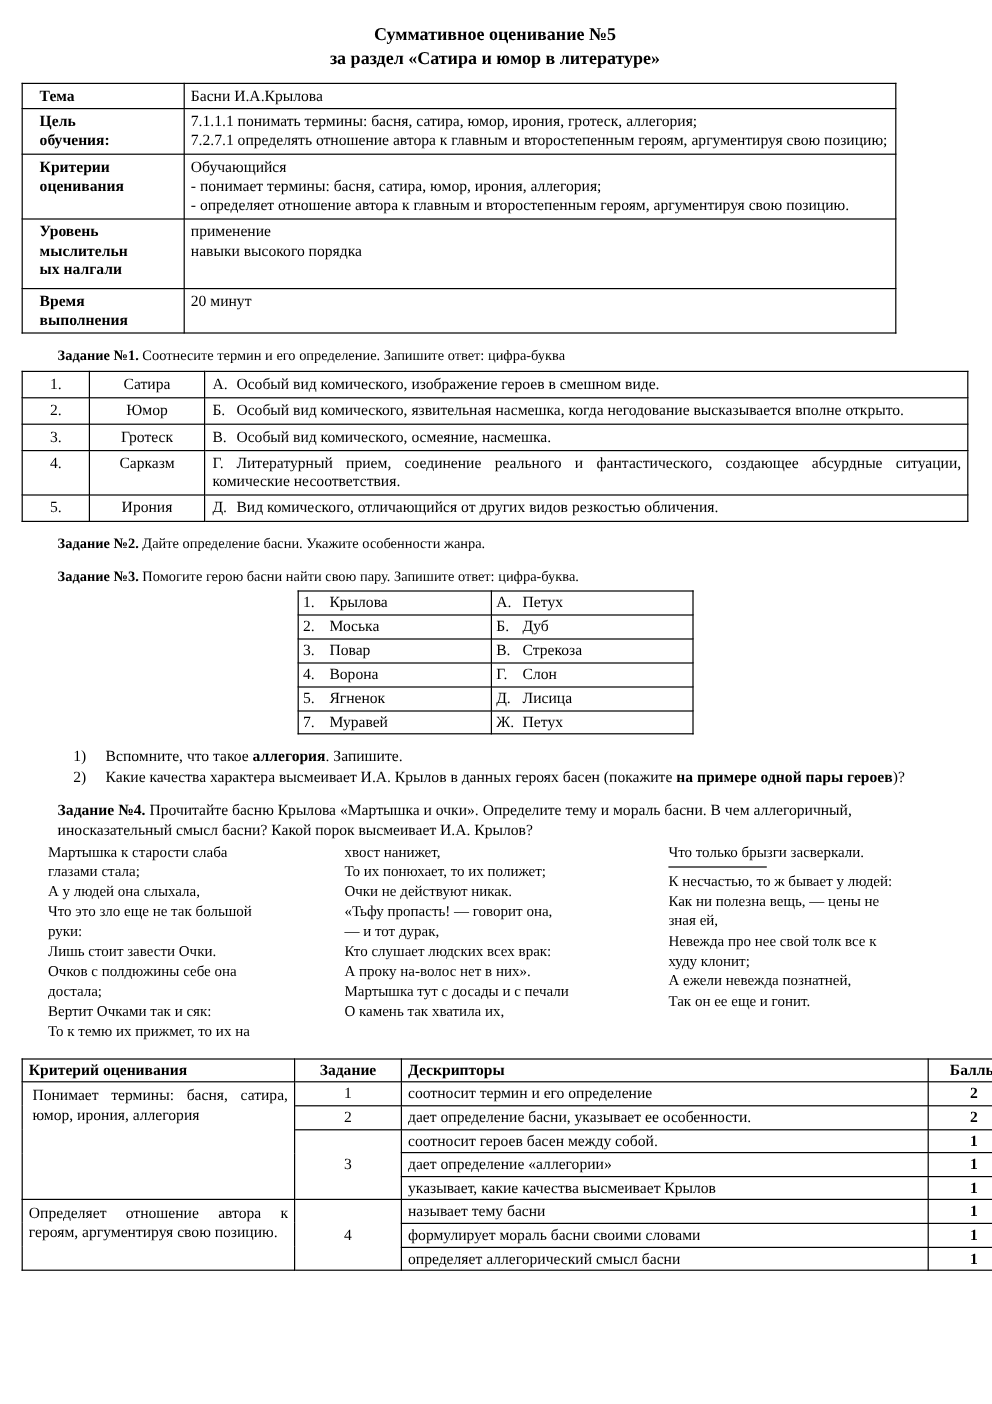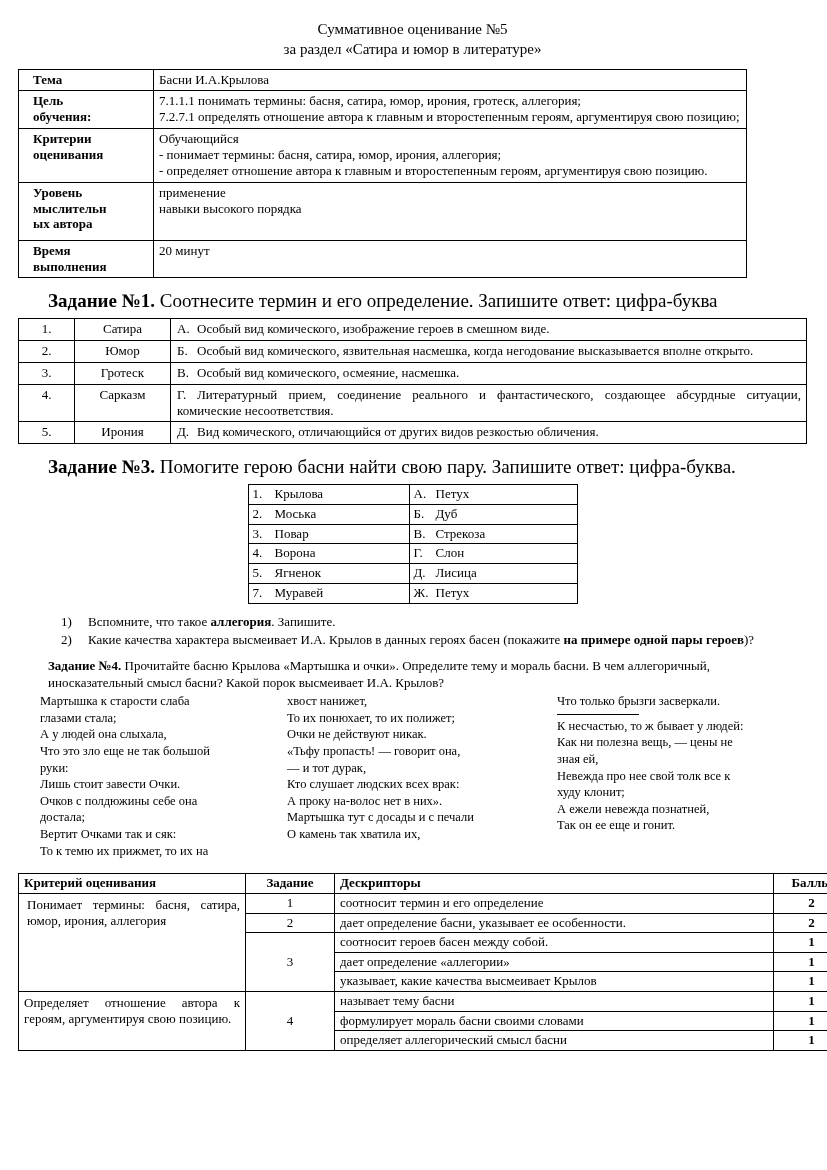--- a/index.html
+++ b/index.html
@@ -21,21 +21,21 @@
     position: relative;
     width: 827px;
     height: 1170px;
     box-sizing: border-box;
     padding: 14px 20px 0 18px;
   }
 
   
   .doc-title {
     text-align: center;
-    font-weight: normal;
+    font-weight: bold;
     font-size: 15px;
     line-height: 1.35;
     margin: 5px 0 0 0;
   }
   .doc-title .line2 { display: block; }
 
   
   table {
     border-collapse: collapse;
     table-layout: fixed;
@@ -64,21 +64,21 @@
     margin-left: 15px;
   }
   .info-table td p { margin: 0 0 0 0; }
   .cell-h58 { height: 52px; }
   .cell-h36 { height: 30px; }
 
   
   .task-head {
     margin: 11px 0 4px 0;
     padding-left: 30px;
-    font-size: 19px;
+    font-size: 12px;
     line-height: 1.3;
   }
   .task-head b { font-weight: bold; }
 
   
   .match-table {
     width: 789px;
     margin: 0 0 0 0;
   }
   .match-table td.num {
@@ -242,21 +242,21 @@
         <td class="v">
           <p>Обучающийся</p>
           <p>- понимает термины: басня, сатира, юмор, ирония, аллегория;</p>
           <p>- определяет отношение автора к главным и второстепенным героям, аргументируя свою позицию.</p>
         </td>
       </tr>
       <tr>
         <td class="k cell-h58">
           <div>Уровень</div>
           <div>мыслительн</div>
-          <div>ых автора</div>
+          <div>ых налгали</div>
         </td>
         <td class="v">
           <p>применение</p>
           <p>навыки высокого порядка</p>
         </td>
       </tr>
       <tr>
         <td class="k cell-h36">
           <div>Время</div>
           <div>выполнения</div>
@@ -306,20 +306,24 @@
       <tr>
         <td class="num">5.</td>
         <td class="term">Ирония</td>
         <td class="def">
           <span class="ltr">Д.</span><span>Вид комического, отличающийся от других видов резкостью обличения.</span>
         </td>
       </tr>
     </tbody>
   </table>
 
+  <div class="task-head">
+    <b>Задание №2.</b>
+    <span>Дайте определение басни. Укажите особенности жанра.</span>
+  </div>
 
   <div class="task-head">
     <b>Задание №3.</b>
     <span>Помогите герою басни найти свою пару. Запишите ответ: цифра-буква.</span>
   </div>
 
   <div class="pairs-wrap">
     <table class="pairs-table">
       <tbody>
         <tr>

